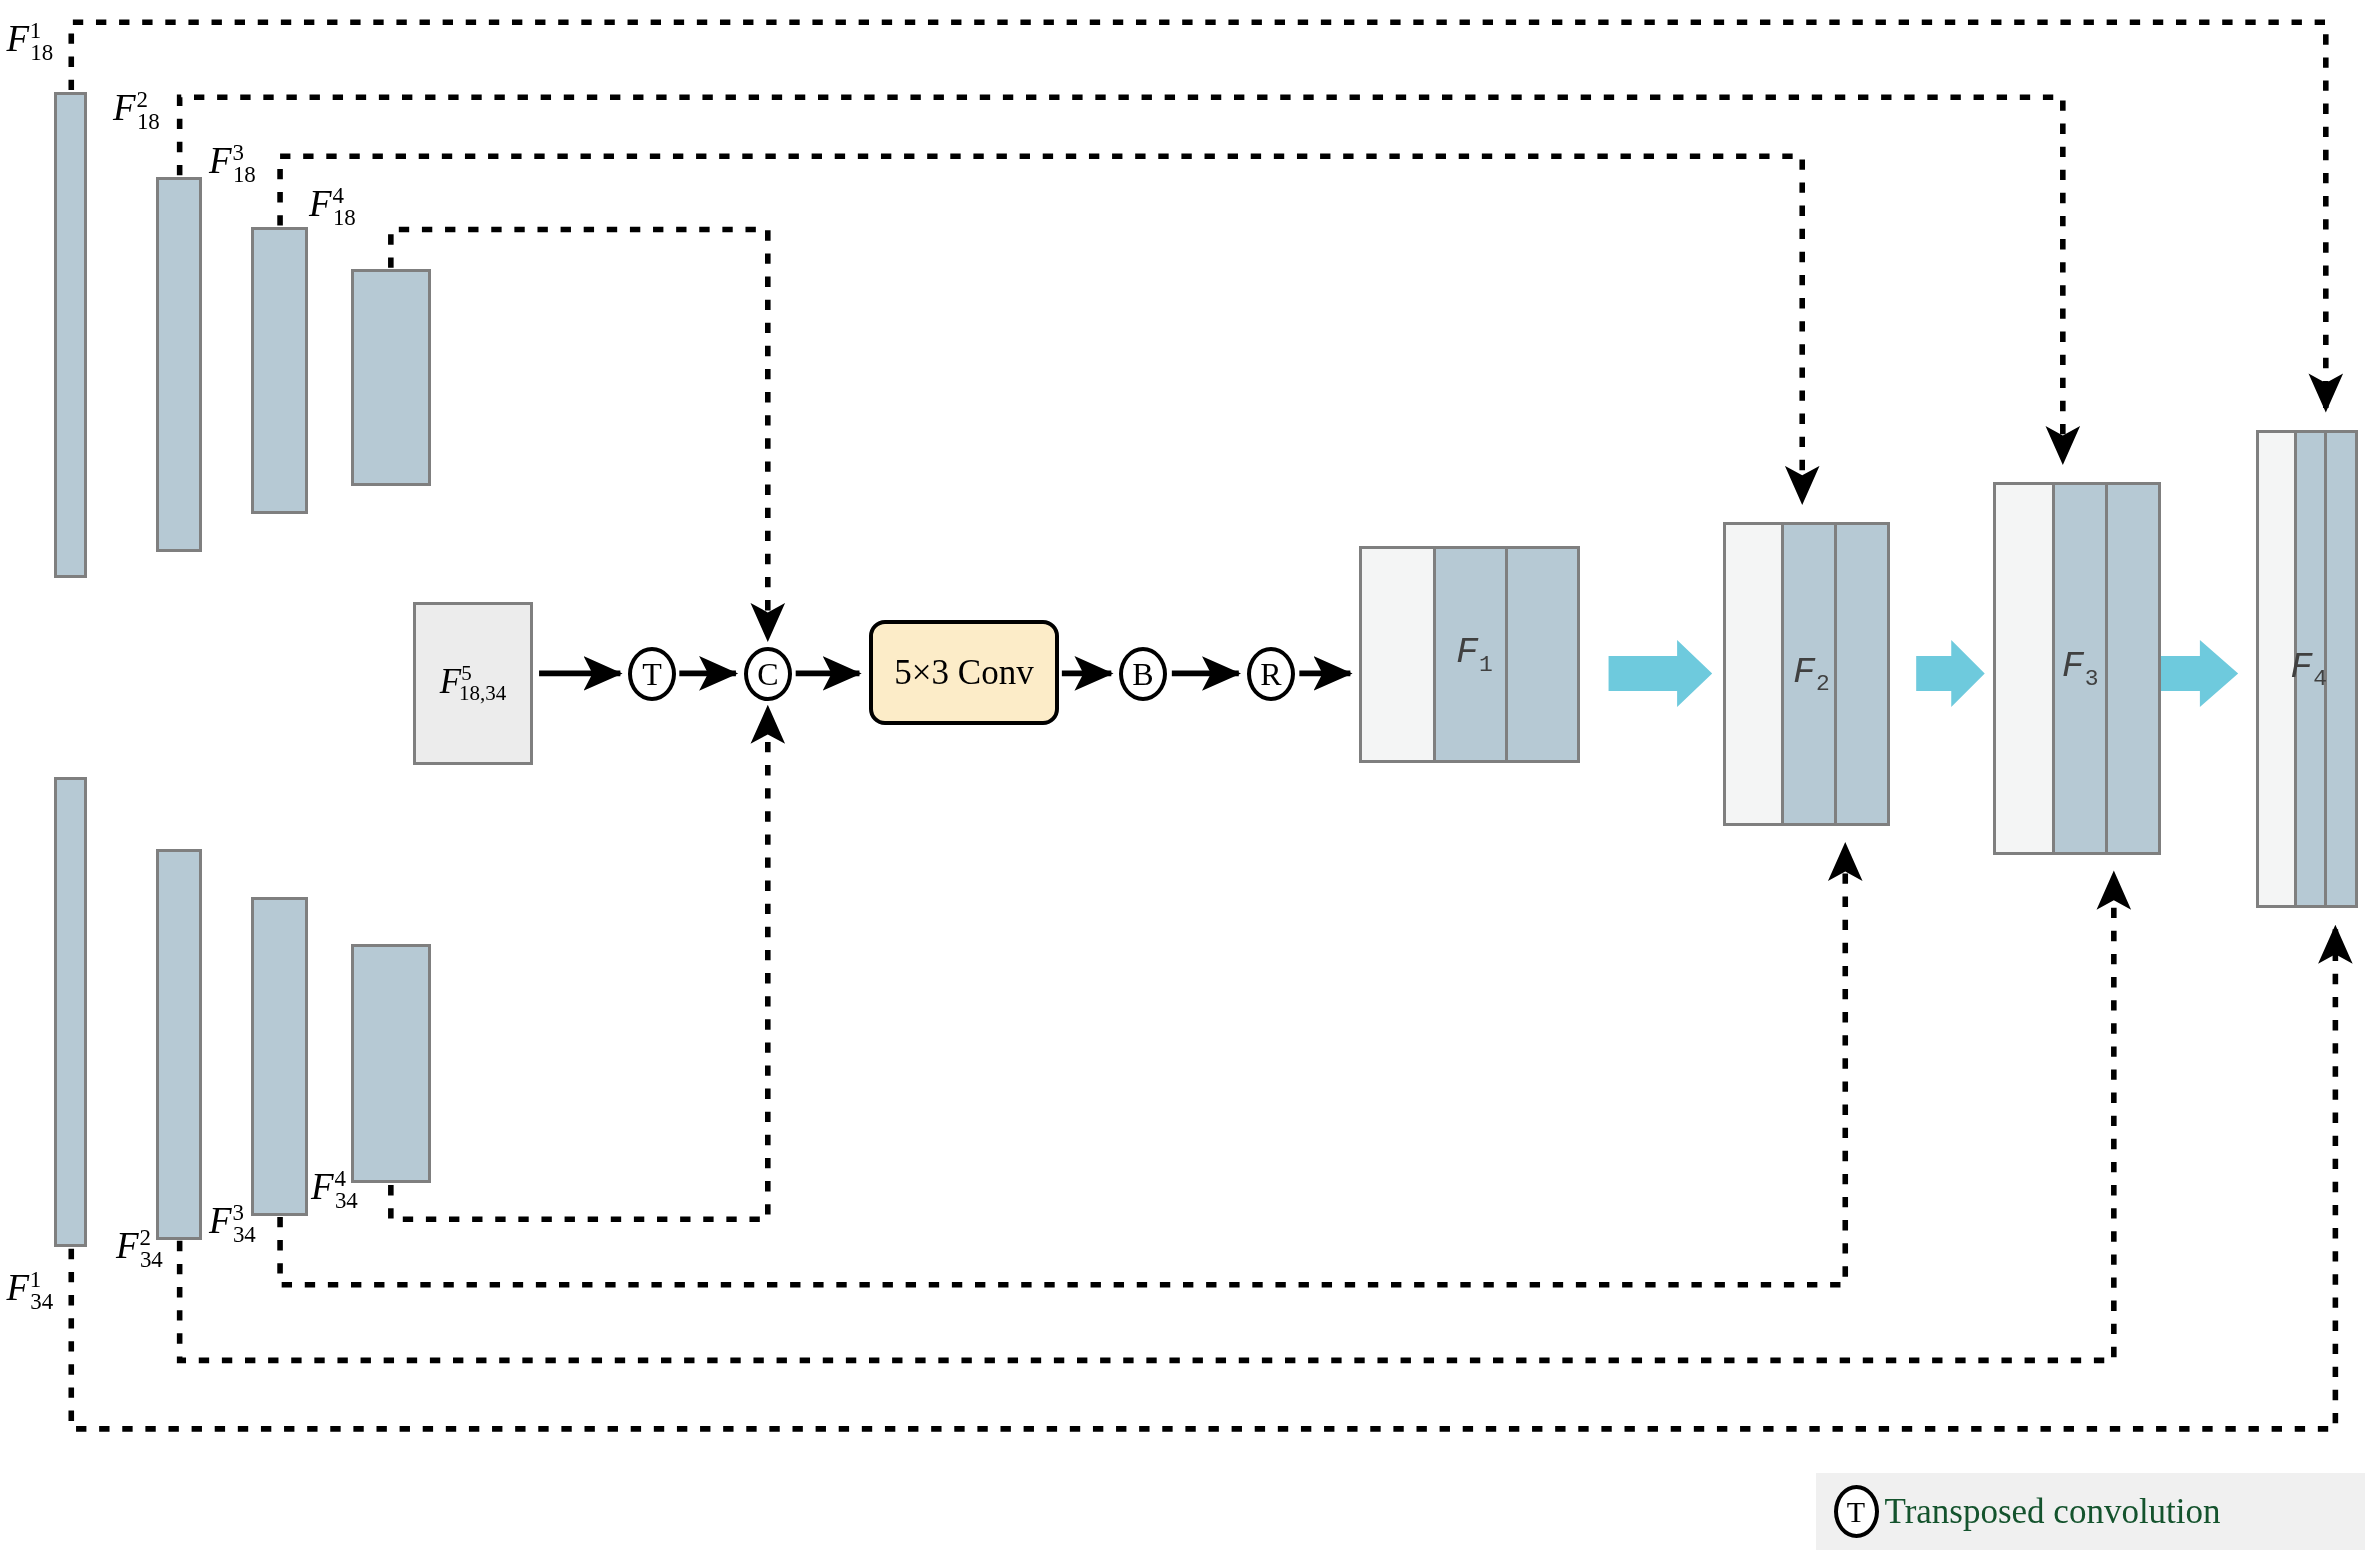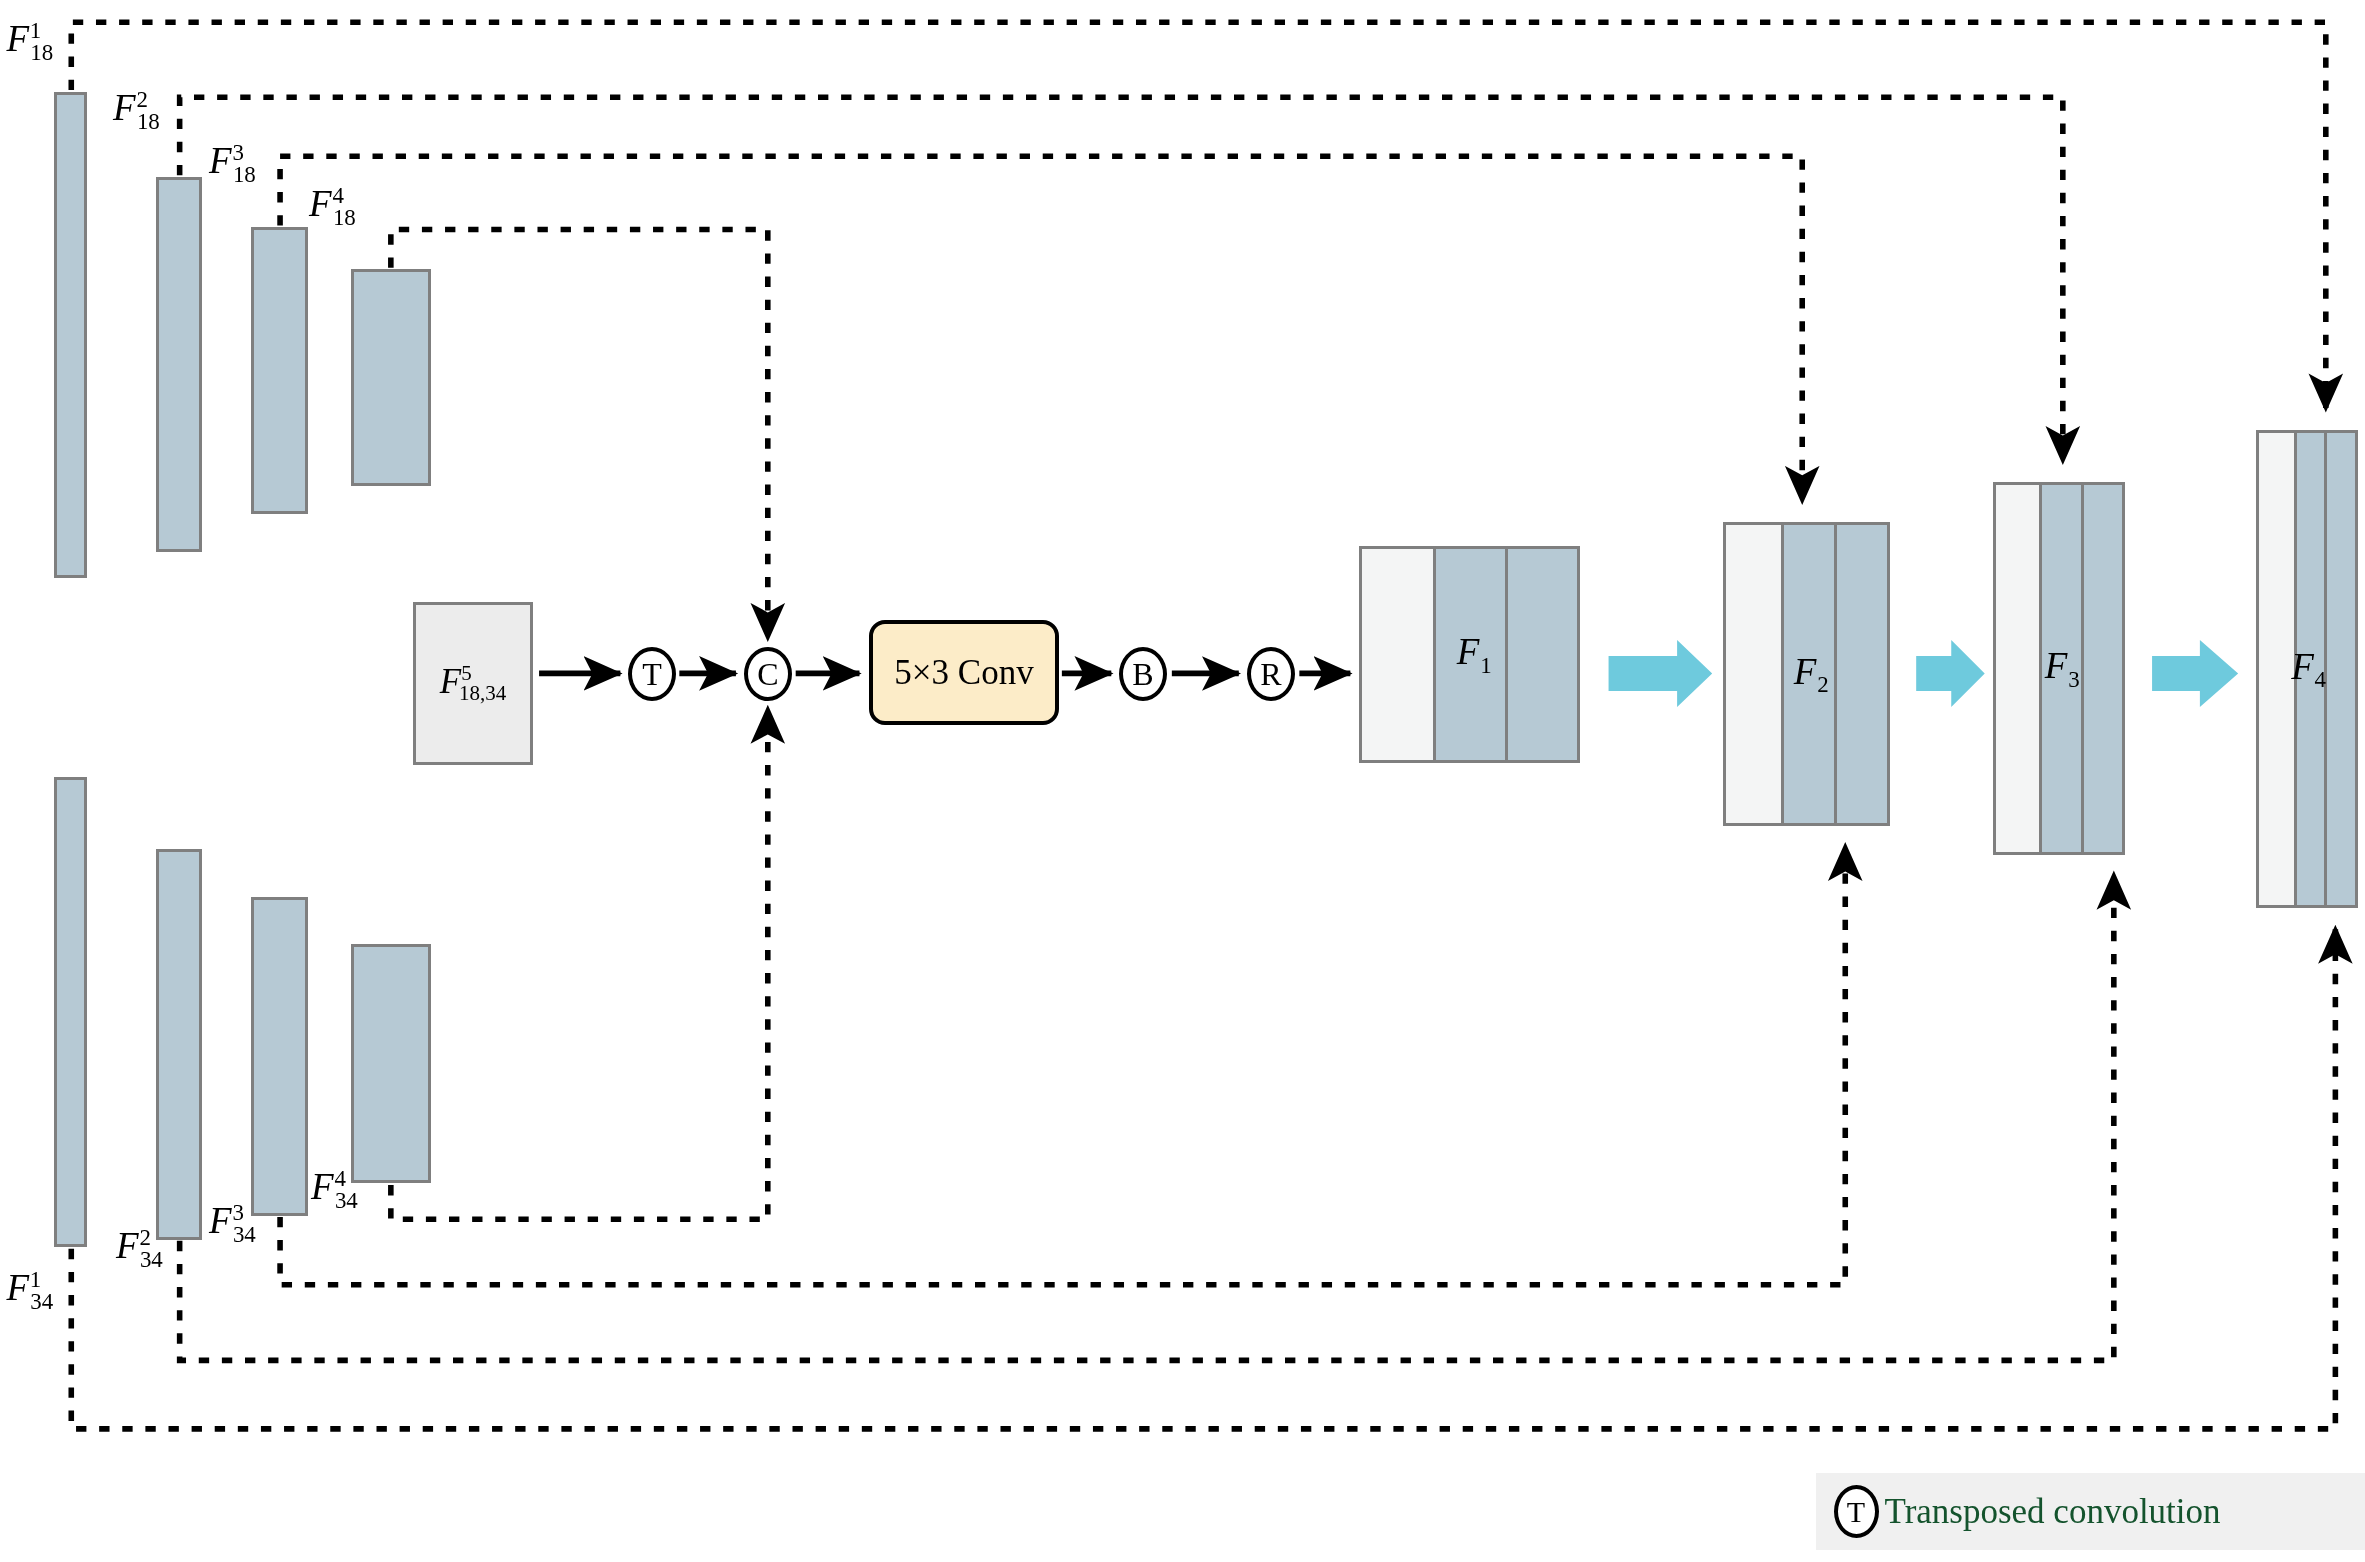--- a/index.html
+++ b/index.html
@@ -119,22 +119,23 @@
   }
   .mlabel sub {
     font-size: 0.62em;
     font-style: normal;
     vertical-align: sub;
     margin-left: -11px;
   }
   .stacklab {
     font-size: 37px;
     font-style: italic;
-    color: #000000;
-    white-space: nowrap;
+    color: #404040;
+    white-space: nowrap;
+    font-family: Liberation Mono, monospace;
   }
   .stacklab sub {
     font-size: 0.62em;
     font-style: normal;
     vertical-align: sub;
     margin-left: 0.8px;
   }
   .inlab {
     font-size: 35px;
     font-style: italic;
@@ -308,21 +309,21 @@
     <div class="slice light" style="width:34%;"></div>
     <div class="slice blue" style="width:33%;"></div>
     <div class="slice blue" style="width:33%;"></div>
     <div class="stack-label">
       <span class="stacklab" style="transform:translateX(4.8px);">
         <span>F</span><sub>2</sub>
       </span>
     </div>
   </div>
 
-  <div class="stack" style="left:1993px; top:482px; width:132px; height:373px;">
+  <div class="stack" style="left:1993px; top:482px; width:168px; height:373px;">
     <div class="slice light" style="width:34.5%;"></div>
     <div class="slice blue" style="width:33%;"></div>
     <div class="slice blue" style="width:32.5%;"></div>
     <div class="stack-label">
       <span class="stacklab" style="transform:translateX(3.2px);">
         <span>F</span><sub>3</sub>
       </span>
     </div>
   </div>
 

